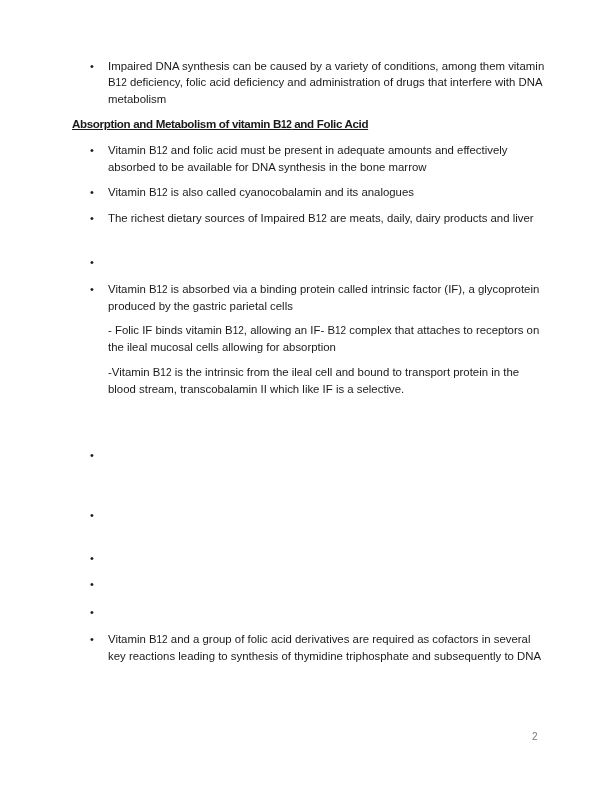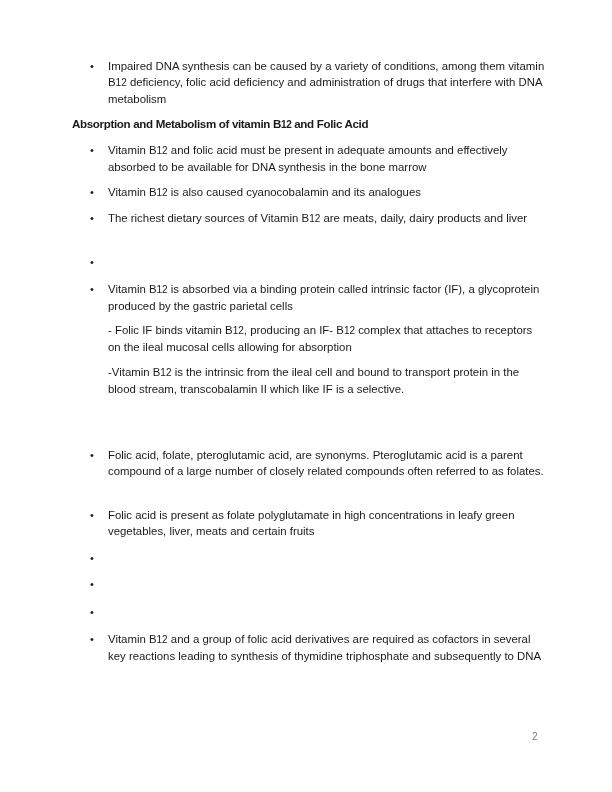--- a/index.html
+++ b/index.html
@@ -4,21 +4,21 @@
   <style>
     html, body { margin: 0; padding: 0; background: #ffffff; }
     body { width: 612px; height: 792px; position: relative; overflow: hidden;
       font-family: "Liberation Sans", sans-serif; color: #1a1a1a; }
     .page { position: absolute; left: 0; top: 0; width: 612px; height: 792px; }
     .item { position: absolute; left: 108px; width: 440px; font-size: 11.4px; line-height: 16px; }
     .bullet { position: absolute; left: -18px; top: 0; font-size: 11px; }
     .sub { position: absolute; left: 108px; width: 440px; font-size: 11.4px; line-height: 16px; }
     sub.s { font-size: 10px; vertical-align: baseline; position: relative; top: 0; }
     .heading { position: absolute; left: 72px; top: 116px; font-size: 11.6px; font-weight: bold;
-      letter-spacing: -0.35px; line-height: 16px; }
+      text-decoration: underline; letter-spacing: -0.35px; line-height: 16px; }
     .pagenum { position: absolute; left: 532px; top: 731px; font-size: 10px; color: #777; }
   </style>
 </head>
 <body>
 
 <div class="page">
 
   <div class="item" style="top:58px">
     <span class="bullet">•</span>
     <span>Impaired DNA synthesis can be caused by a variety of conditions, among them vitamin B</span><sub class="s">12</sub><span> deficiency, folic acid deficiency and administration of drugs that interfere with DNA metabolism</span>
@@ -27,48 +27,46 @@
   <div class="heading">
     <span>Absorption and Metabolism of vitamin B</span><sub class="s">12</sub><span> and Folic Acid</span>
   </div>
 
   <div class="item" style="top:142px">
     <span class="bullet">•</span>
     <span>Vitamin B</span><sub class="s">12</sub><span> and folic acid must be present in adequate amounts and effectively absorbed to be available for DNA synthesis in the bone marrow</span>
   </div>
   <div class="item" style="top:184px">
     <span class="bullet">•</span>
-    <span>Vitamin B</span><sub class="s">12</sub><span> is also caused cyanocobalamin and its analogues</span>
+    <span>Vitamin B</span><sub class="s">12</sub><span> is also called cyanocobalamin and its analogues</span>
   </div>
   <div class="item" style="top:210px">
     <span class="bullet">•</span>
-    <span>The richest dietary sources of Vitamin B</span><sub class="s">12</sub><span> are meats, daily, dairy products and liver</span>
+    <span>The richest dietary sources of Impaired B</span><sub class="s">12</sub><span> are meats, daily, dairy products and liver</span>
   </div>
   <div class="item" style="top:254px">
     <span class="bullet">•</span>
   </div>
   <div class="item" style="top:281px">
     <span class="bullet">•</span>
     <span>Vitamin B</span><sub class="s">12</sub><span> is absorbed via a binding protein called intrinsic factor (IF), a glycoprotein produced by the gastric parietal cells</span>
   </div>
 
   <div class="sub" style="top:322px">
-    <span>- Folic IF binds vitamin B</span><sub class="s">12</sub><span>, producing an IF- B</span><sub class="s">12</sub><span> complex that attaches to receptors on the ileal mucosal cells allowing for absorption</span>
+    <span>- Folic IF binds vitamin B</span><sub class="s">12</sub><span>, allowing an IF- B</span><sub class="s">12</sub><span> complex that attaches to receptors on the ileal mucosal cells allowing for absorption</span>
   </div>
   <div class="sub" style="top:364px">
     <span>-Vitamin B</span><sub class="s">12</sub><span> is the intrinsic from the ileal cell and bound to transport protein in the blood stream, transcobalamin II which like IF is a selective.</span>
   </div>
 
   <div class="item" style="top:447px">
     <span class="bullet">•</span>
-    <span> Folic acid, folate, pteroglutamic acid, are synonyms. Pteroglutamic acid is a parent compound of a large number of closely related compounds often referred to as folates.</span>
   </div>
   <div class="item" style="top:507px">
     <span class="bullet">•</span>
-    <span>Folic acid is present as folate polyglutamate in high concentrations in leafy green vegetables, liver, meats and certain fruits</span>
   </div>
   <div class="item" style="top:550px">
     <span class="bullet">•</span>
   </div>
   <div class="item" style="top:576px">
     <span class="bullet">•</span>
   </div>
   <div class="item" style="top:604px">
     <span class="bullet">•</span>
   </div>

